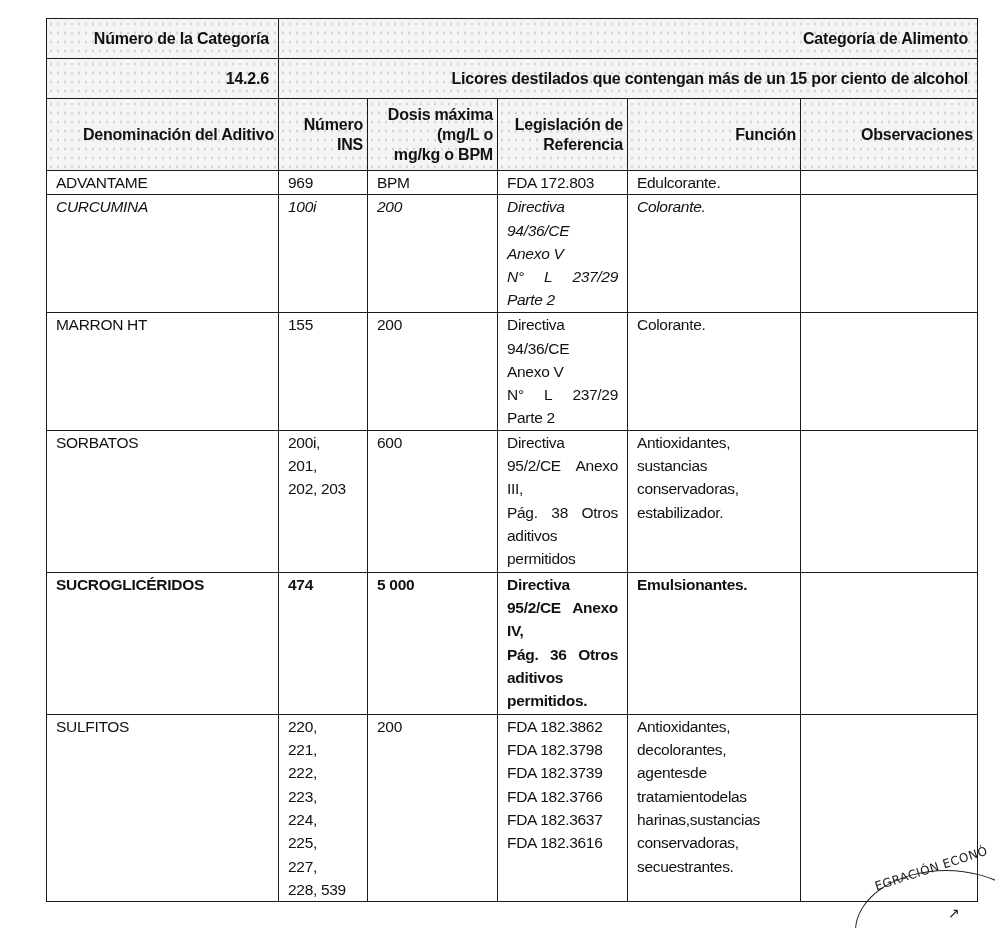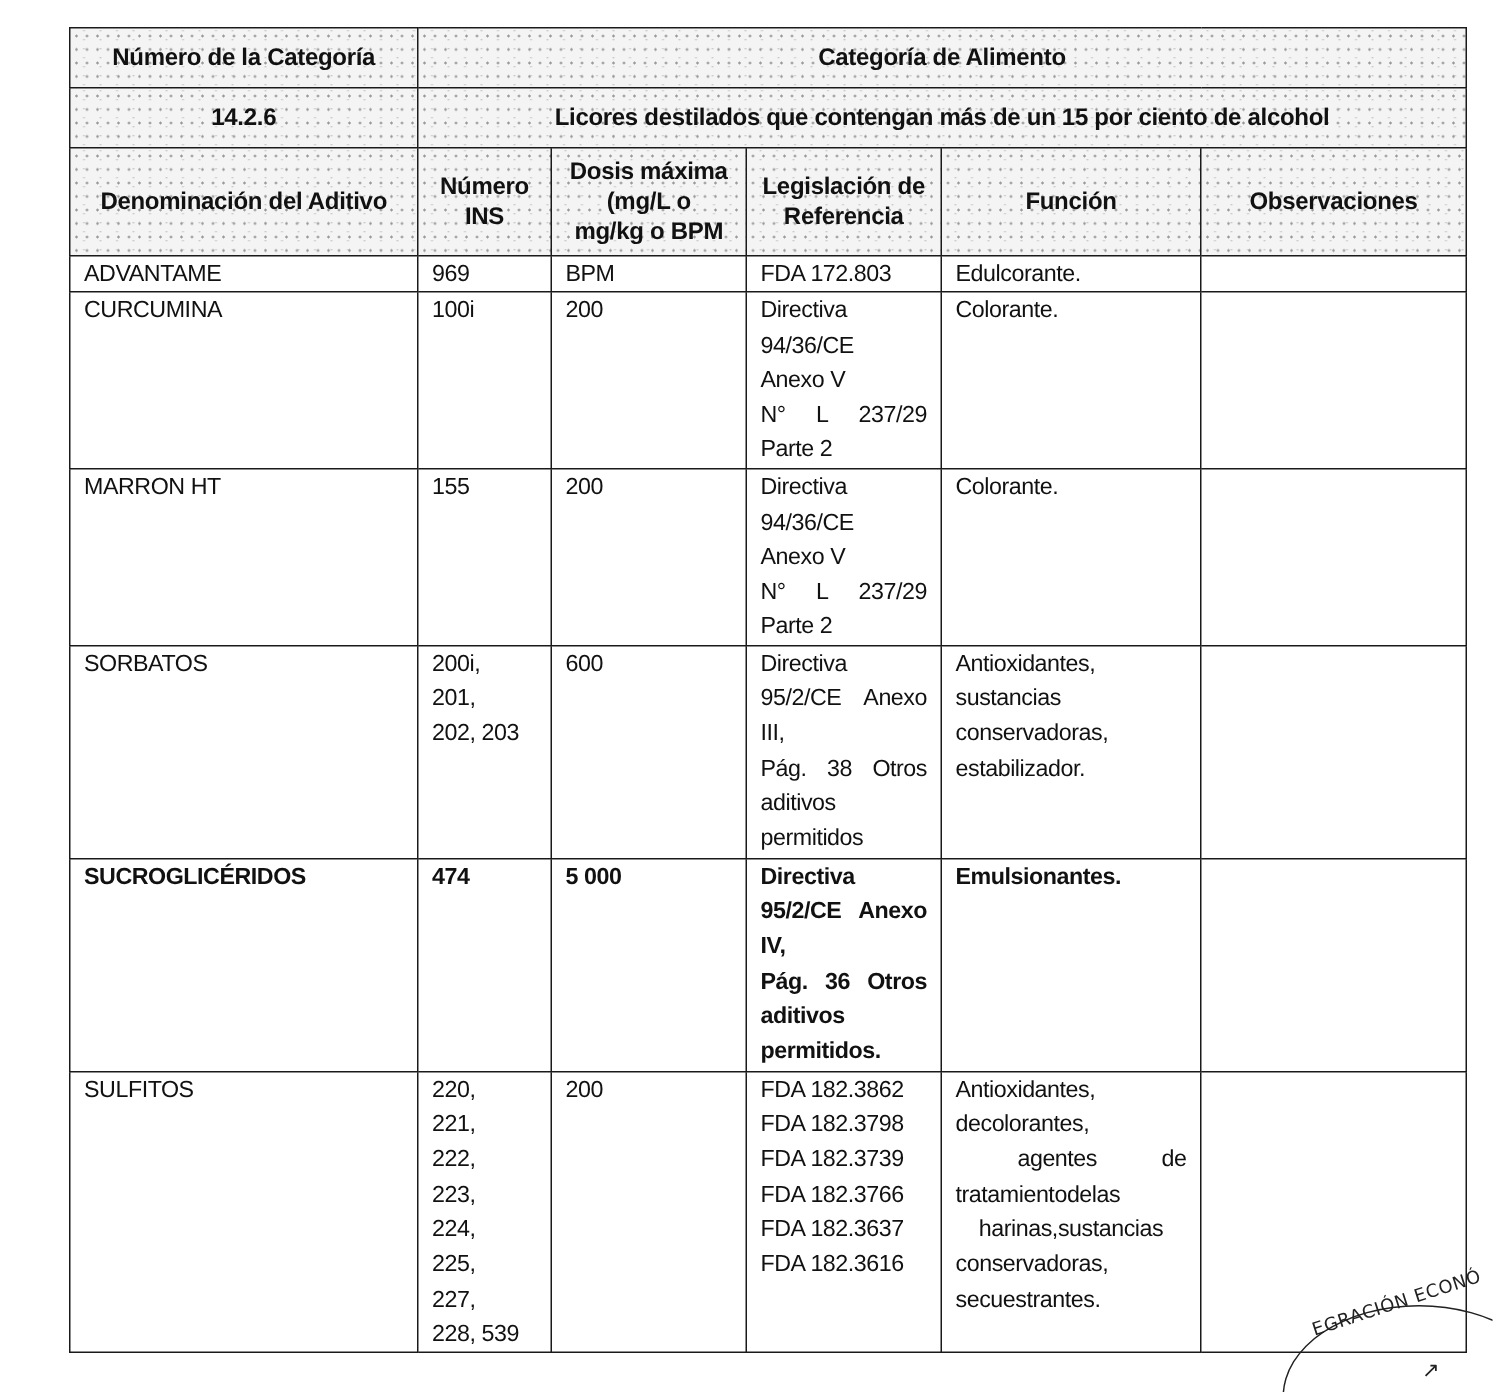--- a/index.html
+++ b/index.html
@@ -8,21 +8,21 @@
   .table { position: absolute; left: 46px; top: 18px; width: 931px;
            border-collapse: collapse; table-layout: fixed; }
   .table td { border: 1.6px solid #1a1a1a; padding: 0 9px; vertical-align: top;
               font-size: 15.5px; line-height: 23.3px; letter-spacing: -0.3px; }
   .hdr td { background-color: #f4f4f4;
             background-image:
               radial-gradient(#9a9a9a 0.6px, transparent 0.9px),
               radial-gradient(#bdbdbd 0.5px, transparent 0.8px);
             background-size: 7px 9px, 11px 6px;
             background-position: 0 0, 3px 4px;
-            text-align: center; vertical-align: middle; font-weight: bold;
+            text-align: right; vertical-align: middle; font-weight: bold;
             font-size: 16px; letter-spacing: -0.2px; }
   .hdr td.sub { font-size: 16px; line-height: 20px; }
   .r1 td { height: 39px; }
   .r2 td { height: 39px; }
   .r3 td { height: 71px; padding: 0 4px; }
   .multi div { white-space: nowrap; }
   .stamp { position: absolute; left: 855px; top: 870px; width: 180px; height: 120px;
            border: 1.5px solid #222; border-radius: 50%; }
   .stamp-text { position: absolute; left: 873px; top: 880px; font-size: 12px;
                 letter-spacing: 0.5px; transform: rotate(-18deg); transform-origin: left top;
@@ -77,21 +77,21 @@
         </td>
         <td>BPM</td>
         <td>
           <div>FDA 172.803</div>
         </td>
         <td>
           <div>Edulcorante.</div>
         </td>
         <td></td>
       </tr>
-      <tr style="height: 118px;">
+      <tr style="height: 118px; font-style: italic;">
         <td>CURCUMINA</td>
         <td class="multi">
           <div>100i</div>
         </td>
         <td>200</td>
         <td>
           <div>Directiva</div>
           <div>94/36/CE</div>
           <div>Anexo V</div>
           <div style="display: flex; justify-content: space-between;">
@@ -202,30 +202,30 @@
           <div>FDA 182.3862</div>
           <div>FDA 182.3798</div>
           <div>FDA 182.3739</div>
           <div>FDA 182.3766</div>
           <div>FDA 182.3637</div>
           <div>FDA 182.3616</div>
         </td>
         <td>
           <div>Antioxidantes,</div>
           <div>decolorantes,</div>
-          <div style="display: flex; justify-content: flex-end; gap: 43px;">
+          <div style="display: flex; justify-content: flex-start;">
             <span>agentes</span>
             <span>de</span>
           </div>
           <div style="display: flex; justify-content: flex-start;">
             <span>tratamiento</span>
             <span>de</span>
             <span>las</span>
           </div>
-          <div style="display: flex; justify-content: center;">
+          <div style="display: flex; justify-content: flex-start;">
             <span>harinas,</span>
             <span>sustancias</span>
           </div>
           <div>conservadoras,</div>
           <div>secuestrantes.</div>
         </td>
         <td></td>
       </tr>
     </tbody>
 </table>

